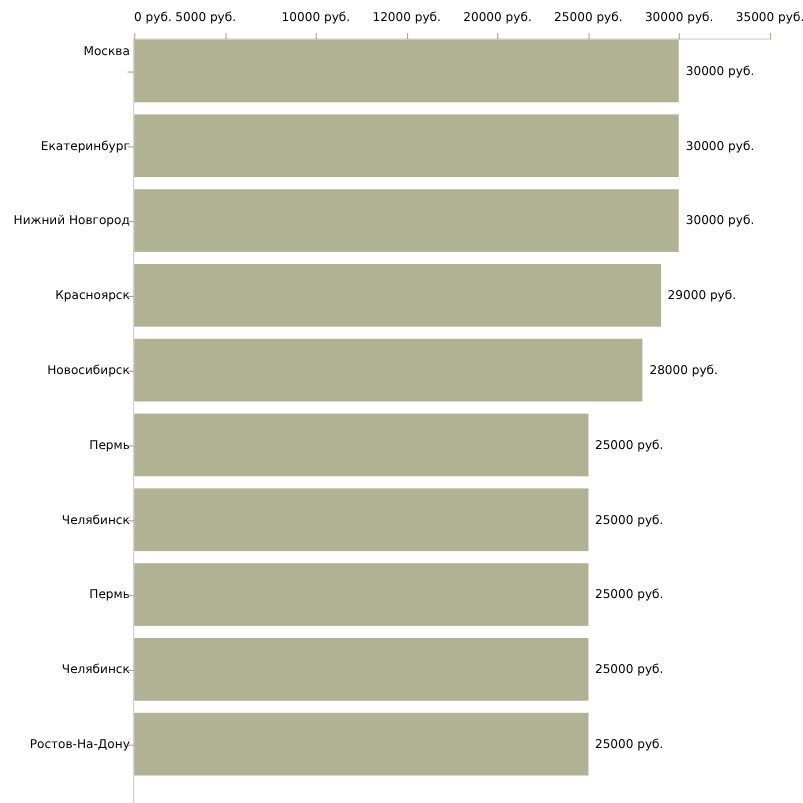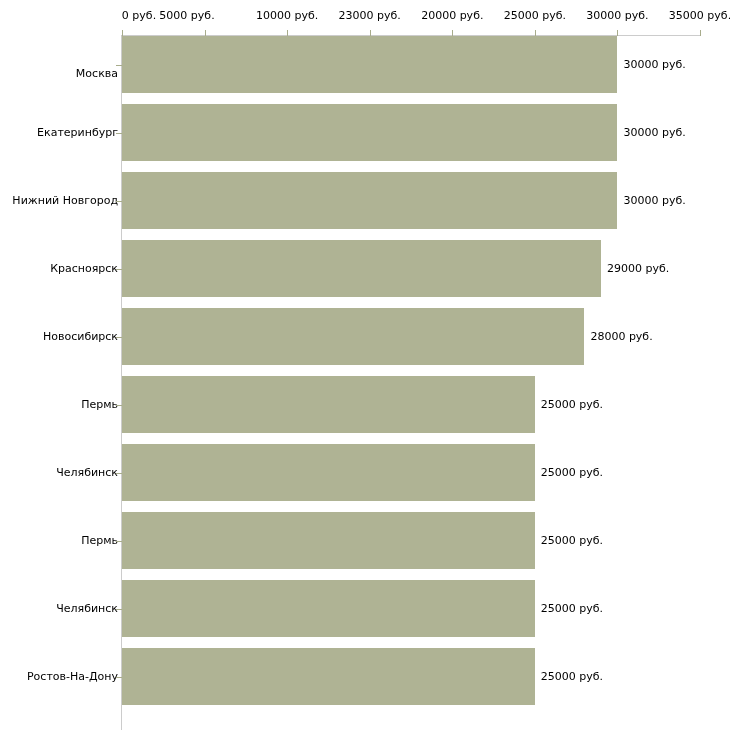--- a/index.html
+++ b/index.html
@@ -112,39 +112,39 @@
 <div id="chart-root">
 
   <div id="x-axis-area">
     <div id="x-axis-line" style="left: 122px; width: 578px;"></div>
   <div class="x-tick-label" style="left: 122px; padding-left: 34px;">0 руб.</div>
       <div class="x-tick-mark" style="left: 122px;"></div>
       <div class="x-tick-label" style="left: 187px;">5000 руб.</div>
       <div class="x-tick-mark" style="left: 204.571px;"></div>
       <div class="x-tick-label" style="left: 287.143px;">10000 руб.</div>
       <div class="x-tick-mark" style="left: 287.143px;"></div>
-      <div class="x-tick-label" style="left: 369.714px;">23000 руб.</div>
+      <div class="x-tick-label" style="left: 369.714px;">12000 руб.</div>
       <div class="x-tick-mark" style="left: 369.714px;"></div>
       <div class="x-tick-label" style="left: 452.286px;">20000 руб.</div>
       <div class="x-tick-mark" style="left: 452.286px;"></div>
       <div class="x-tick-label" style="left: 534.857px;">25000 руб.</div>
       <div class="x-tick-mark" style="left: 534.857px;"></div>
       <div class="x-tick-label" style="left: 617.429px;">30000 руб.</div>
       <div class="x-tick-mark" style="left: 617.429px;"></div>
       <div class="x-tick-label" style="left: 700px;">35000 руб.</div>
       <div class="x-tick-mark" style="left: 700px;"></div>
     </div>
 
   <div id="y-axis-line" style="height: 724px;"></div>
 
   <div id="plot-area">
       <div class="bar-row" style="top: 36px; height: 57px;">
         <div class="bar-rect" style="width: 495.429px; height: 57px; background: rgb(175, 179, 148);"></div>
       </div>
-      <div class="cat-label" style="top: 68px; text-align: right;">Москва</div>
+      <div class="cat-label" style="top: 41px; text-align: right;">Москва</div>
       <div class="y-tick-mark" style="top: 65px; background: rgb(168, 172, 140);"></div>
       <div class="bar-value-label" style="left: 623.429px; top: 58.5px;">30000 руб.</div>
       <div class="bar-row" style="top: 104px; height: 57px;">
         <div class="bar-rect" style="width: 495.429px; height: 57px; background: rgb(175, 179, 148);"></div>
       </div>
       <div class="cat-label" style="top: 126.5px;">Екатеринбург</div>
       <div class="y-tick-mark" style="top: 133px; background: rgb(168, 172, 140);"></div>
       <div class="bar-value-label" style="left: 623.429px; top: 126.5px;">30000 руб.</div>
       <div class="bar-row" style="top: 172px; height: 57px;">
         <div class="bar-rect" style="width: 495.429px; height: 57px; background: rgb(175, 179, 148);"></div>

